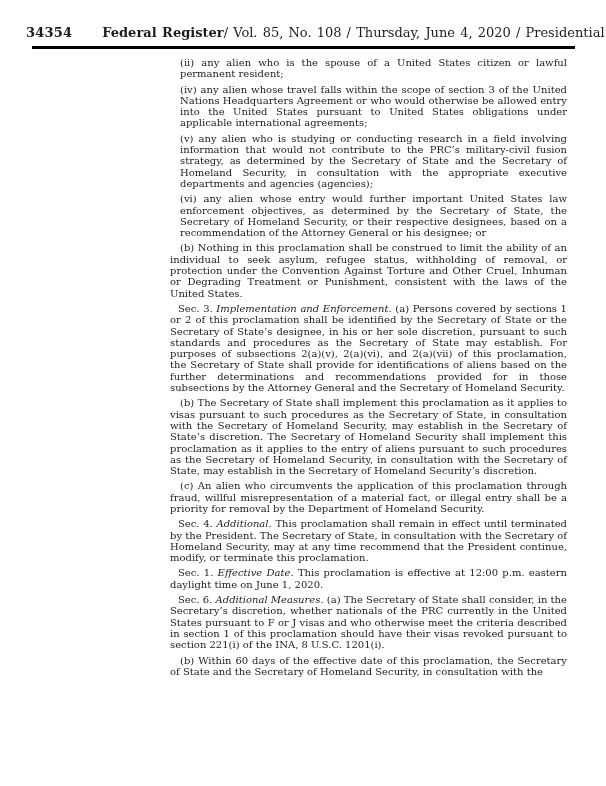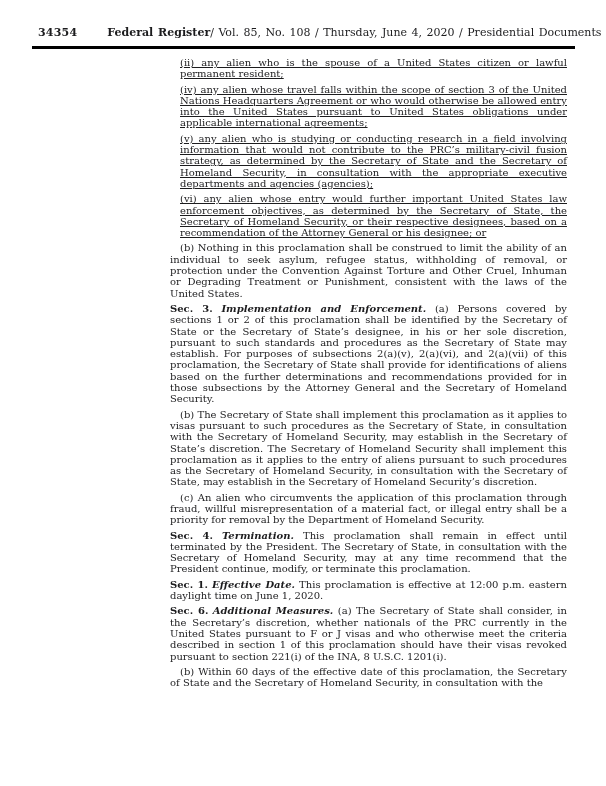--- a/index.html
+++ b/index.html
@@ -8,45 +8,45 @@
     width: 606px; height: 786px;
     background: #ffffff;
     font-family: "DejaVu Serif", "Liberation Serif", serif;
     color: #1c1c1e;
     position: relative;
     overflow: hidden;
   }
   .page { position: absolute; inset: 0; background: #ffffff; }
 
   .header {
-    position: absolute; top: 27px; left: 38px; right: 32px;
-    font-size: 11px; line-height: 12px;
+    position: absolute; top: 27px; left: 26px; right: 32px;
+    font-size: 13px; line-height: 12px;
     display: flex; align-items: flex-end;
     white-space: nowrap;
   }
   .page-number { font-weight: bold; letter-spacing: 0.2px; }
   .masthead { margin-left: 30px; word-spacing: 1px; }
   .masthead .fr-name { font-weight: bold; }
 
   .double-rule {
     position: absolute; top: 46px; left: 32px; right: 31px;
     height: 2px;
     border-top: 2px solid #000;
     border-bottom: 1px solid #000;
   }
 
   .content {
     position: absolute; top: 57px; left: 170px; width: 397px;
     font-size: 10px; line-height: 11.3px;
   }
   .content p { margin: 0 0 4px; text-align: justify; }
-  p.subitem { margin-left: 10px; text-decoration: underline; }
+  p.subitem { margin-left: 10px; }
   p.indent  { text-indent: 10px; }
-  .sec-label { font-weight: bold; }
-  .sec-title { font-style: italic; font-weight: bold; }
+  .sec-label { font-weight: normal; margin-left: 8px; }
+  .sec-title { font-style: italic; }
 </style>
 </head>
 <body>
 
 <div class="page">
 
   <div class="header">
     <span class="page-number">34354</span>
     <span class="masthead"><span class="fr-name">Federal Register</span><span>/ Vol. 85, No. 108 / Thursday, June 4, 2020 / Presidential Documents</span></span>
   </div>
@@ -60,21 +60,21 @@
     <p class="subitem">(v) any alien who is studying or conducting research in a field involving information that would not contribute to the PRC’s military-civil fusion strategy, as determined by the Secretary of State and the Secretary of Homeland Security, in consultation with the appropriate executive departments and agencies (agencies);</p>
     <p class="subitem">(vi) any alien whose entry would further important United States law enforcement objectives, as determined by the Secretary of State, the Secretary of Homeland Security, or their respective designees, based on a recommendation of the Attorney General or his designee; or</p>
 
     <p class="indent">(b) Nothing in this proclamation shall be construed to limit the ability of an individual to seek asylum, refugee status, withholding of removal, or protection under the Convention Against Torture and Other Cruel, Inhuman or Degrading Treatment or Punishment, consistent with the laws of the United States.</p>
 
     <p><span class="sec-label">Sec. 3.</span> <span class="sec-title">Implementation and Enforcement.</span> <span>(a) Persons covered by sections 1 or 2 of this proclamation shall be identified by the Secretary of State or the Secretary of State’s designee, in his or her sole discretion, pursuant to such standards and procedures as the Secretary of State may establish. For purposes of subsections 2(a)(v), 2(a)(vi), and 2(a)(vii) of this proclamation, the Secretary of State shall provide for identifications of aliens based on the further determinations and recommendations provided for in those subsections by the Attorney General and the Secretary of Homeland Security.</span></p>
 
     <p class="indent">(b) The Secretary of State shall implement this proclamation as it applies to visas pursuant to such procedures as the Secretary of State, in consultation with the Secretary of Homeland Security, may establish in the Secretary of State’s discretion. The Secretary of Homeland Security shall implement this proclamation as it applies to the entry of aliens pursuant to such procedures as the Secretary of Homeland Security, in consultation with the Secretary of State, may establish in the Secretary of Homeland Security’s discretion.</p>
     <p class="indent">(c) An alien who circumvents the application of this proclamation through fraud, willful misrepresentation of a material fact, or illegal entry shall be a priority for removal by the Department of Homeland Security.</p>
 
-    <p><span class="sec-label">Sec. 4.</span> <span class="sec-title">Termination.</span> <span>This proclamation shall remain in effect until terminated by the President. The Secretary of State, in consultation with the Secretary of Homeland Security, may at any time recommend that the President continue, modify, or terminate this proclamation.</span></p>
+    <p><span class="sec-label">Sec. 4.</span> <span class="sec-title">Additional.</span> <span>This proclamation shall remain in effect until terminated by the President. The Secretary of State, in consultation with the Secretary of Homeland Security, may at any time recommend that the President continue, modify, or terminate this proclamation.</span></p>
 
     <p><span class="sec-label">Sec. 1.</span> <span class="sec-title">Effective Date.</span> <span>This proclamation is effective at 12:00 p.m. eastern daylight time on June 1, 2020.</span></p>
 
     <p><span class="sec-label">Sec. 6.</span> <span class="sec-title">Additional Measures.</span> <span>(a) The Secretary of State shall consider, in the Secretary’s discretion, whether nationals of the PRC currently in the United States pursuant to F or J visas and who otherwise meet the criteria described in section 1 of this proclamation should have their visas revoked pursuant to section 221(i) of the INA, 8 U.S.C. 1201(i).</span></p>
 
     <p class="indent">(b) Within 60 days of the effective date of this proclamation, the Secretary of State and the Secretary of Homeland Security, in consultation with the</p>
 
   </div>
 </div>
 

